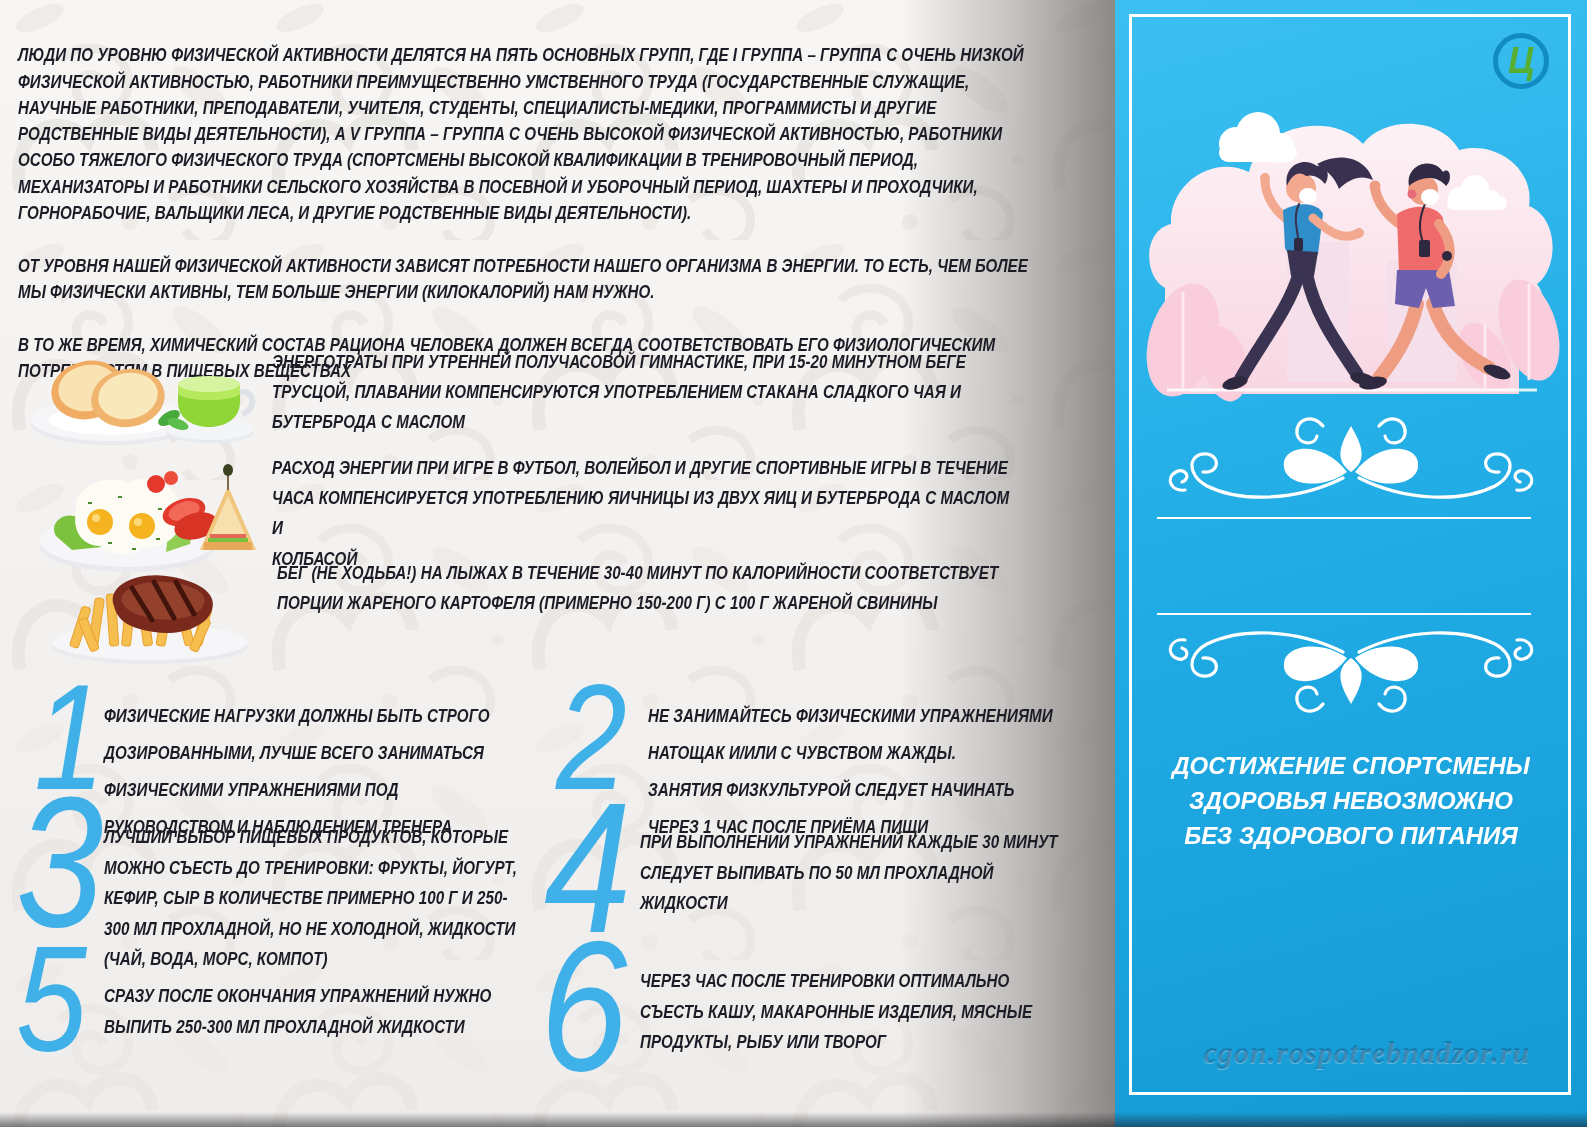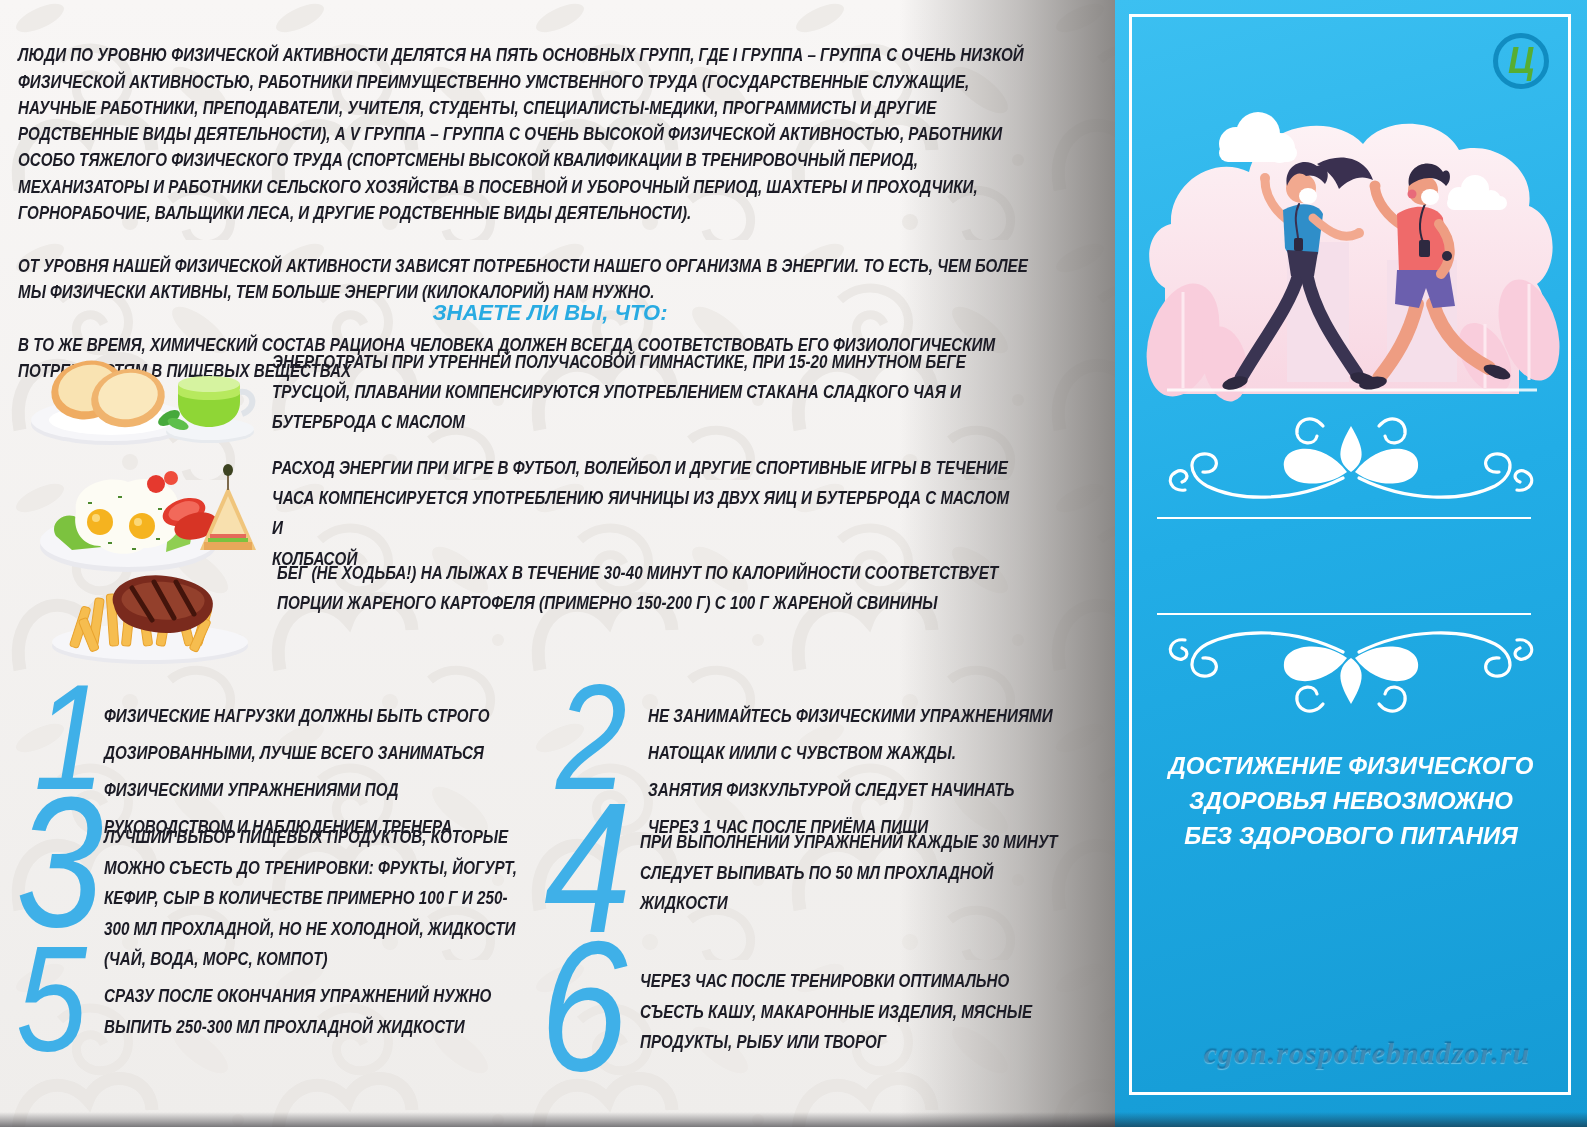--- a/index.html
+++ b/index.html
@@ -114,21 +114,20 @@
 РОДСТВЕННЫЕ ВИДЫ ДЕЯТЕЛЬНОСТИ), А V ГРУППА – ГРУППА С ОЧЕНЬ ВЫСОКОЙ ФИЗИЧЕСКОЙ АКТИВНОСТЬЮ, РАБОТНИКИ
 ОСОБО ТЯЖЕЛОГО ФИЗИЧЕСКОГО ТРУДА (СПОРТСМЕНЫ ВЫСОКОЙ КВАЛИФИКАЦИИ В ТРЕНИРОВОЧНЫЙ ПЕРИОД,
 МЕХАНИЗАТОРЫ И РАБОТНИКИ СЕЛЬСКОГО ХОЗЯЙСТВА В ПОСЕВНОЙ И УБОРОЧНЫЙ ПЕРИОД, ШАХТЕРЫ И ПРОХОДЧИКИ,
 ГОРНОРАБОЧИЕ, ВАЛЬЩИКИ ЛЕСА, И ДРУГИЕ РОДСТВЕННЫЕ ВИДЫ ДЕЯТЕЛЬНОСТИ).</p>
     <p>ОТ УРОВНЯ НАШЕЙ ФИЗИЧЕСКОЙ АКТИВНОСТИ ЗАВИСЯТ ПОТРЕБНОСТИ НАШЕГО ОРГАНИЗМА В ЭНЕРГИИ. ТО ЕСТЬ, ЧЕМ БОЛЕЕ
 МЫ ФИЗИЧЕСКИ АКТИВНЫ, ТЕМ БОЛЬШЕ ЭНЕРГИИ (КИЛОКАЛОРИЙ) НАМ НУЖНО.</p>
     <p>В ТО ЖЕ ВРЕМЯ, ХИМИЧЕСКИЙ СОСТАВ РАЦИОНА ЧЕЛОВЕКА ДОЛЖЕН ВСЕГДА СООТВЕТСТВОВАТЬ ЕГО ФИЗИОЛОГИЧЕСКИМ
 ПОТРЕБНОСТЯМ В ПИЩЕВЫХ ВЕЩЕСТВАХ</p>
   </div>
 
-  <div class="abs sec-head">ЗНАЕТЕ ЛИ ВЫ, ЧТО:</div>
 
   <svg class="abs fact-img img1" width="240" height="106" viewBox="0 0 240 106">
     <ellipse cx="85" cy="82" rx="80" ry="21" fill="#e9e9ee"></ellipse>
     <ellipse cx="85" cy="78" rx="80" ry="21" fill="#f6f6f9"></ellipse>
     <ellipse cx="85" cy="78" rx="62" ry="15" fill="#ffffff"></ellipse>
     <ellipse cx="62" cy="48" rx="37" ry="29" fill="#efac62" transform="rotate(-12 62 48)"></ellipse>
     <ellipse cx="62" cy="46" rx="30" ry="23" fill="#f9e3b2" transform="rotate(-12 62 46)"></ellipse>
     <ellipse cx="102" cy="56" rx="37" ry="29" fill="#f0b46e" transform="rotate(-10 102 56)"></ellipse>
     <ellipse cx="102" cy="54" rx="30" ry="23" fill="#fae8bd" transform="rotate(-10 102 54)"></ellipse>
     <ellipse cx="184" cy="90" rx="44" ry="11" fill="#e7eaee"></ellipse>
@@ -350,21 +349,21 @@
       <g fill="none" stroke="#ffffff" stroke-width="3.2" stroke-linecap="round">
         <path d="M188,72 C140,96 84,96 52,80 C30,68 34,46 52,48 C66,50 64,68 48,66"></path>
         <path d="M204,72 C252,96 308,96 340,80 C362,68 358,46 340,48 C326,50 328,68 344,66"></path>
         <path d="M30,84 c-14,2 -20,-12 -9,-18 c9,-5 16,6 6,10"></path>
         <path d="M362,84 c14,2 20,-12 9,-18 c-9,-5 -16,6 -6,10"></path>
         <path d="M168,20 c-10,-13 -28,-7 -26,8 c2,11 18,12 20,2"></path>
         <path d="M224,20 c10,-13 28,-7 26,8 c-2,11 -18,12 -20,2"></path>
       </g>
     </svg>
 
-    <div class="slogan pre">ДОСТИЖЕНИЕ ФИЗИЧЕСКОГО
+    <div class="slogan pre">ДОСТИЖЕНИЕ СПОРТСМЕНЫ
 ЗДОРОВЬЯ НЕВОЗМОЖНО
 БЕЗ ЗДОРОВОГО ПИТАНИЯ</div>
 
     <div class="watermark">cgon.rospotrebnadzor.ru</div>
   </div>
 
   <div class="bottom-edge"></div>
 </div>
 
 </body></html>

